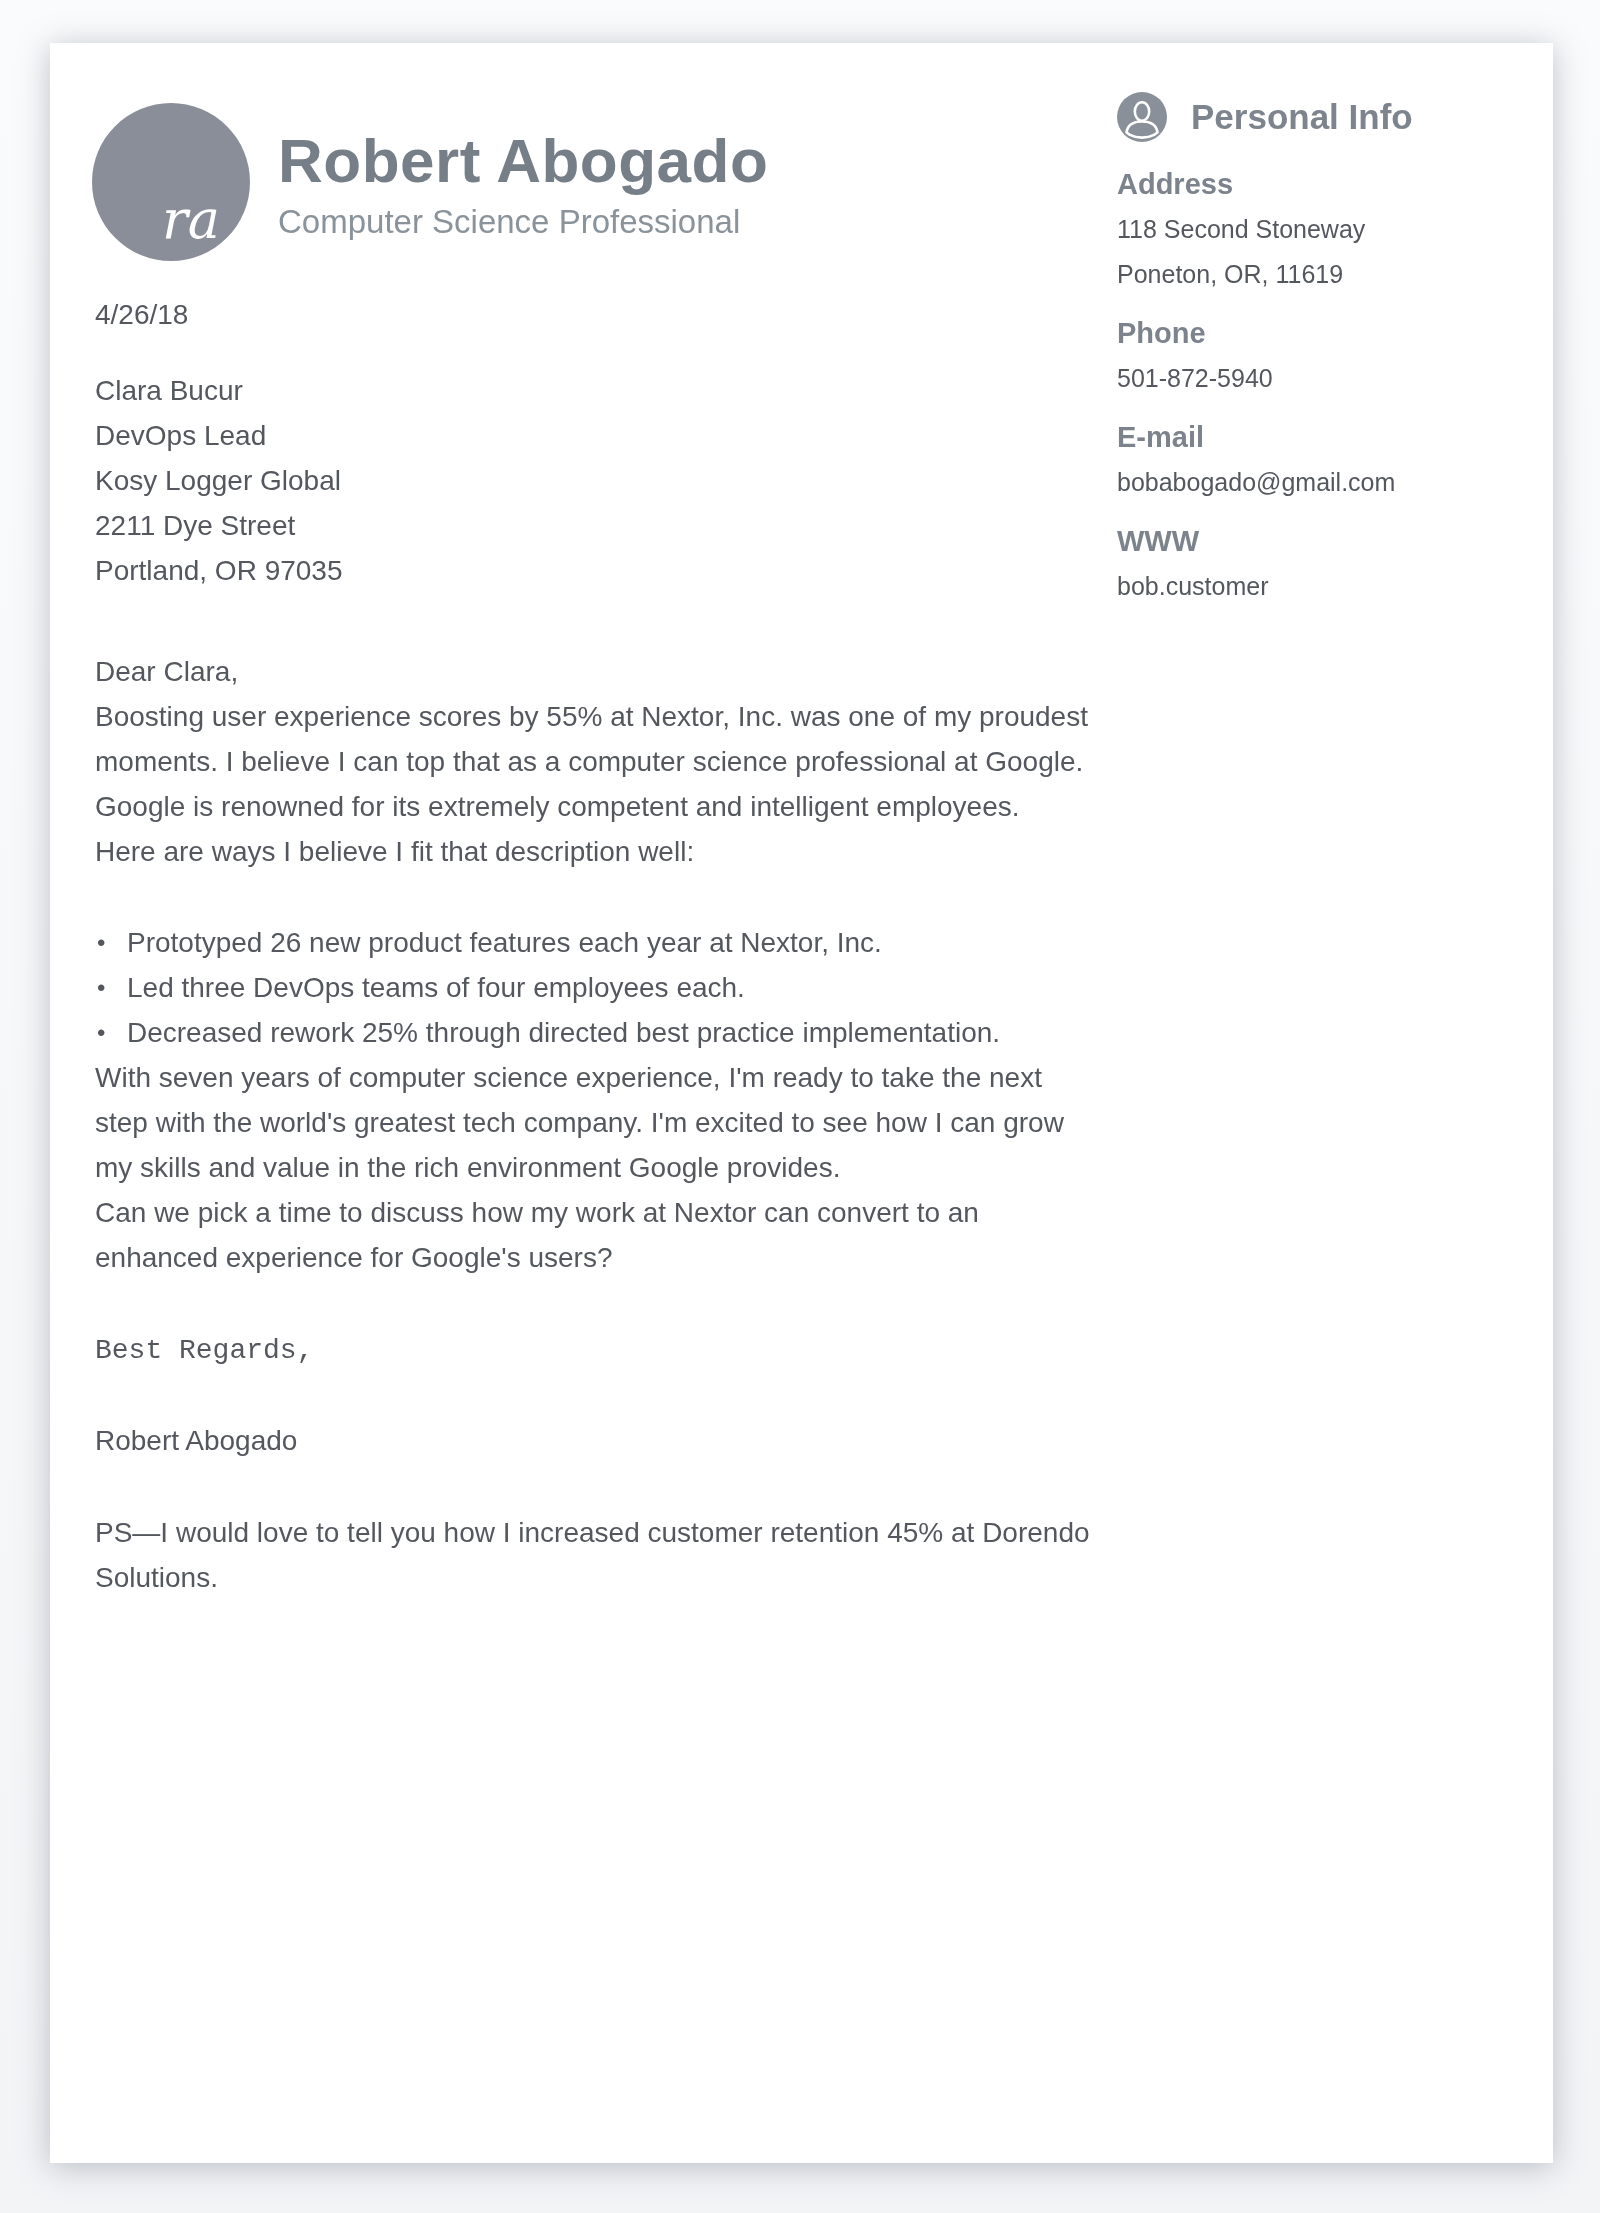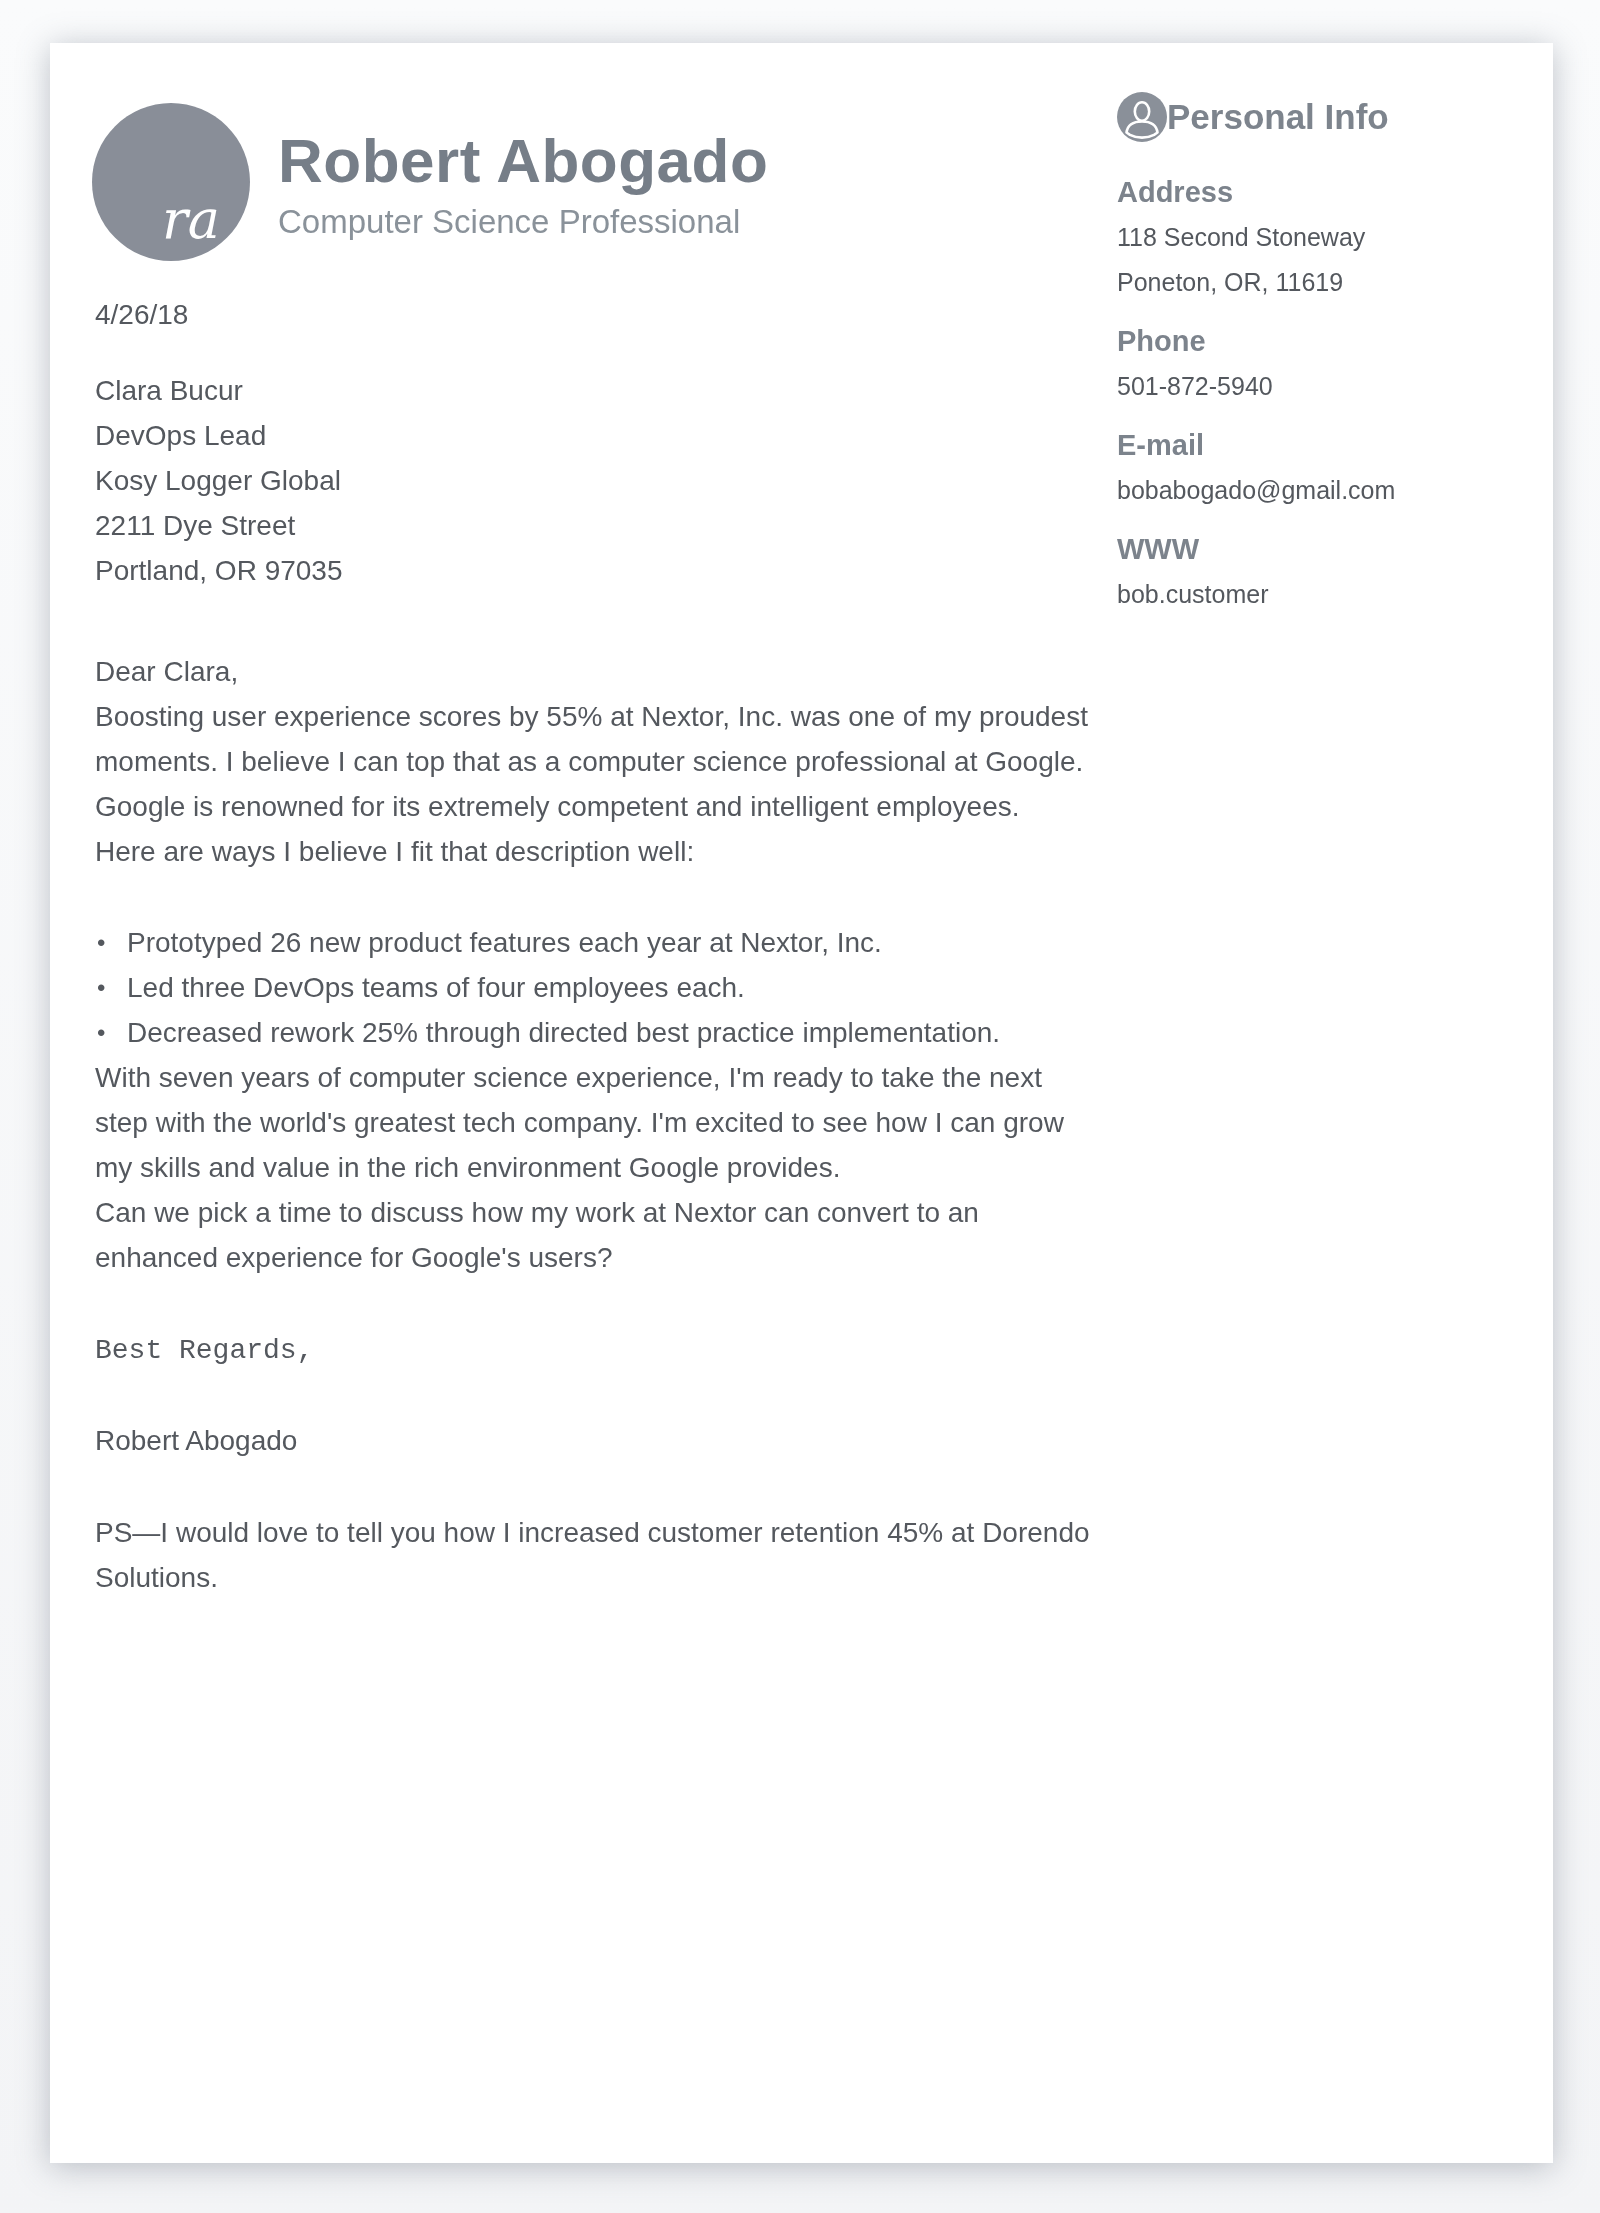--- a/index.html
+++ b/index.html
@@ -71,27 +71,27 @@
     left: 1067px;
     top: 49px;
     width: 400px;
   }
   .sidebar-head {
     display: flex;
     align-items: center;
   }
   .sidebar-head .icon-wrap { width: 50px; height: 50px; flex: 0 0 auto; }
   .sidebar-title {
-    margin-left: 0;
+    margin-left: 24px;
     font-size: 35px;
     font-weight: bold;
     color: #7d848d;
   }
   .info-group { margin-top: 14px; }
-  .info-group.first { margin-top: 28px; }
+  .info-group.first { margin-top: 20px; }
   .info-label {
     font-size: 29px;
     font-weight: bold;
     color: #7c838c;
     line-height: 45px;
   }
   .info-value {
     font-size: 25px;
     color: #54585e;
     line-height: 45px;

